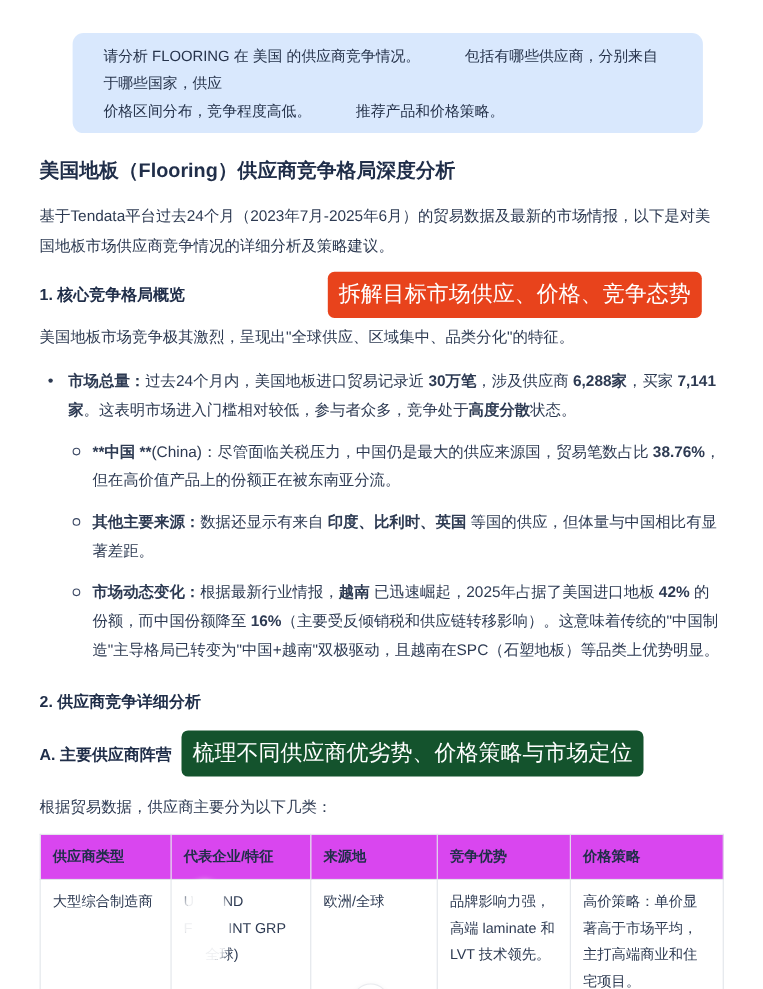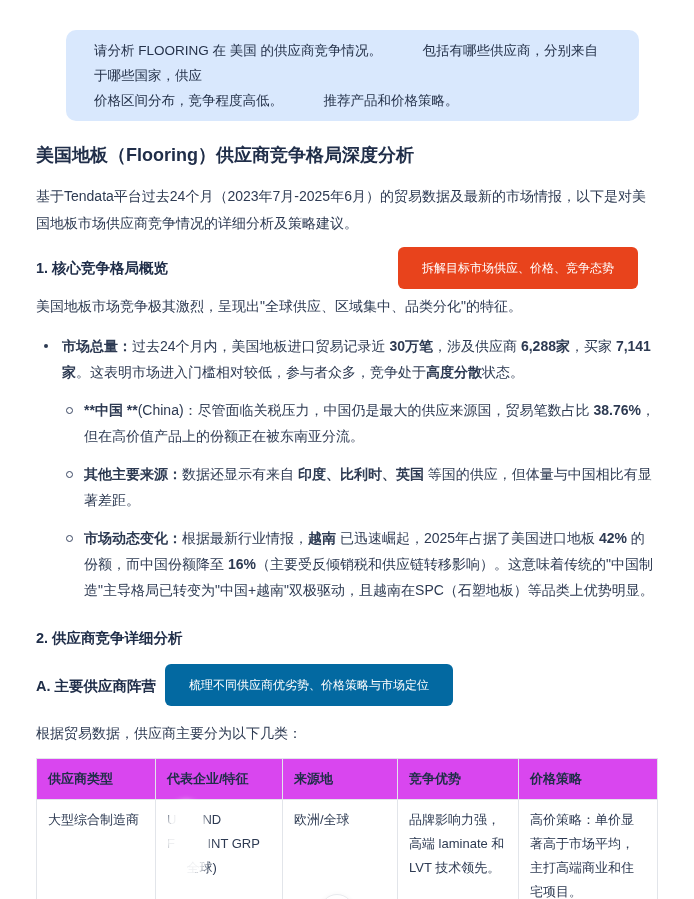--- a/index.html
+++ b/index.html
@@ -13,22 +13,22 @@
              padding:8px 28px;font-size:13.5px;line-height:25px;color:#25324a;}
   .query-box div{white-space:pre-wrap;}
 
   
   .title{margin-top:22px;font-size:18px;font-weight:700;color:#202e49;line-height:24px;}
   .para{margin-top:16px;font-size:14px;line-height:27px;}
   .b{font-weight:700;}
 
   .sec-row{position:relative;margin-top:10px;height:42px;display:flex;align-items:center;}
   .sec-h{font-size:14.5px;font-weight:700;color:#202e49;}
-  .tag{position:absolute;top:0;height:42px;line-height:42px;padding:0 24px;border-radius:6px;
-       color:#ffffff;font-size:12px;white-space:nowrap;}
+  .tag{position:absolute;top:0;height:42px;line-height:42px;padding:0 10px;border-radius:6px;
+       color:#ffffff;font-size:20px;white-space:nowrap;}
   .tag1{right:20px;}
   .tag2{left:129px;}
 
   .overview{margin-top:4px;font-size:14px;line-height:26px;}
 
   .blist{margin-top:14px;}
   .li{position:relative;padding-left:26px;font-size:14px;line-height:26px;margin-top:12px;}
   .li::before{content:"";position:absolute;left:8px;top:11px;width:4px;height:4px;
               border-radius:50%;background:#2d3a52;}
   .sublist{margin-top:10px;}
@@ -85,21 +85,21 @@
         <div class="sli"><span class="b">**中国 **</span><span>(China)：尽管面临关税压力，中国仍是最大的供应来源国，贸易笔数占比 </span><span class="b">38.76%</span><span>，但在高价值产品上的份额正在被东南亚分流。</span></div>
         <div class="sli"><span class="b">其他主要来源：</span><span>数据还显示有来自 </span><span class="b">印度、比利时、英国</span><span> 等国的供应，但体量与中国相比有显著差距。</span></div>
         <div class="sli"><span class="b">市场动态变化：</span><span>根据最新行业情报，</span><span class="b">越南</span><span> 已迅速崛起，2025年占据了美国进口地板 </span><span class="b">42%</span><span> 的份额，而中国份额降至 </span><span class="b">16%</span><span>（主要受反倾销税和供应链转移影响）。这意味着传统的"中国制造"主导格局已转变为"中国+越南"双极驱动，且越南在SPC（石塑地板）等品类上优势明显。</span></div>
       </div>
     </div>
 
     <div class="sec2-h">2. 供应商竞争详细分析</div>
 
     <div class="rowA">
       <div class="sec-h">A. 主要供应商阵营</div>
-      <div class="tag tag2" style="background:#0369a1;">梳理不同供应商优劣势、价格策略与市场定位</div>
+      <div class="tag tag2" style="background:#14532d;">梳理不同供应商优劣势、价格策略与市场定位</div>
     </div>
 
     <div class="lead">根据贸易数据，供应商主要分为以下几类：</div>
 
     <table>
       <colgroup>
         <col style="width:119px">
           <col style="width:127px">
           <col style="width:115px">
         <col style="width:121px">

